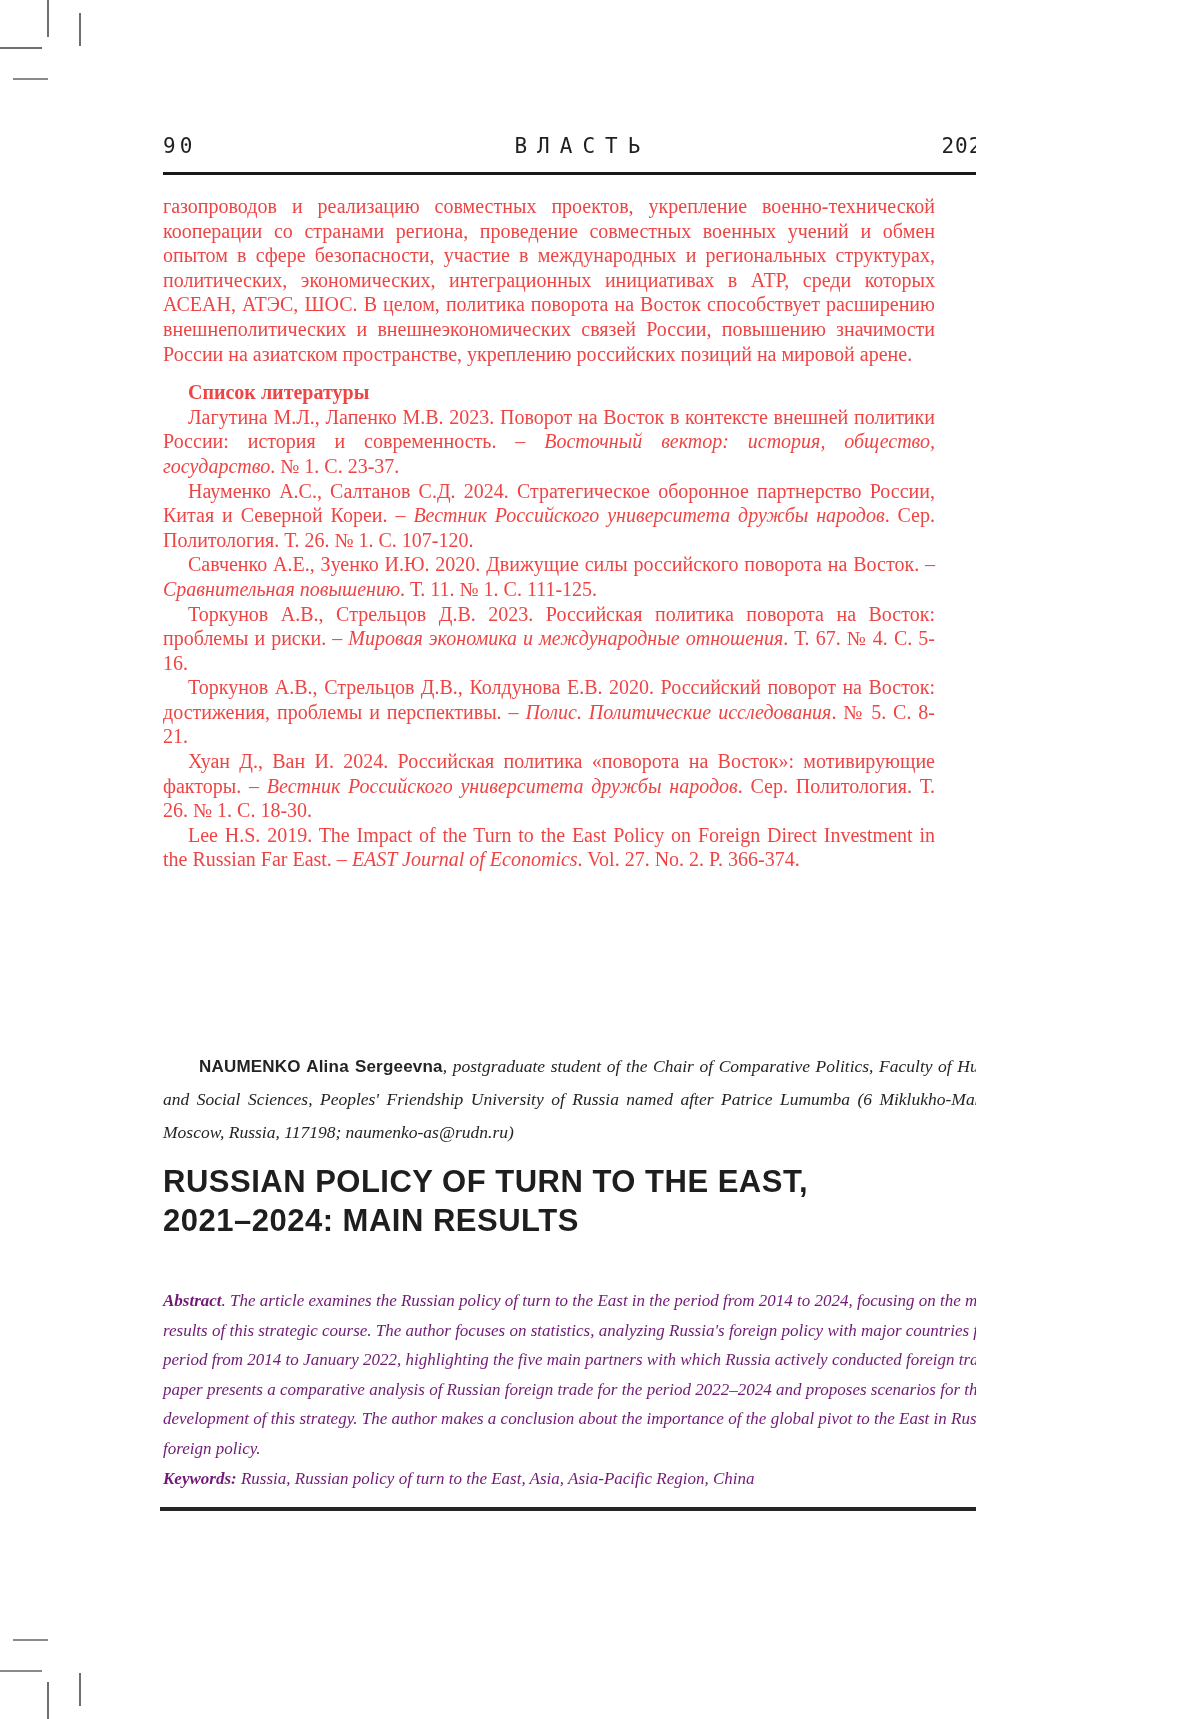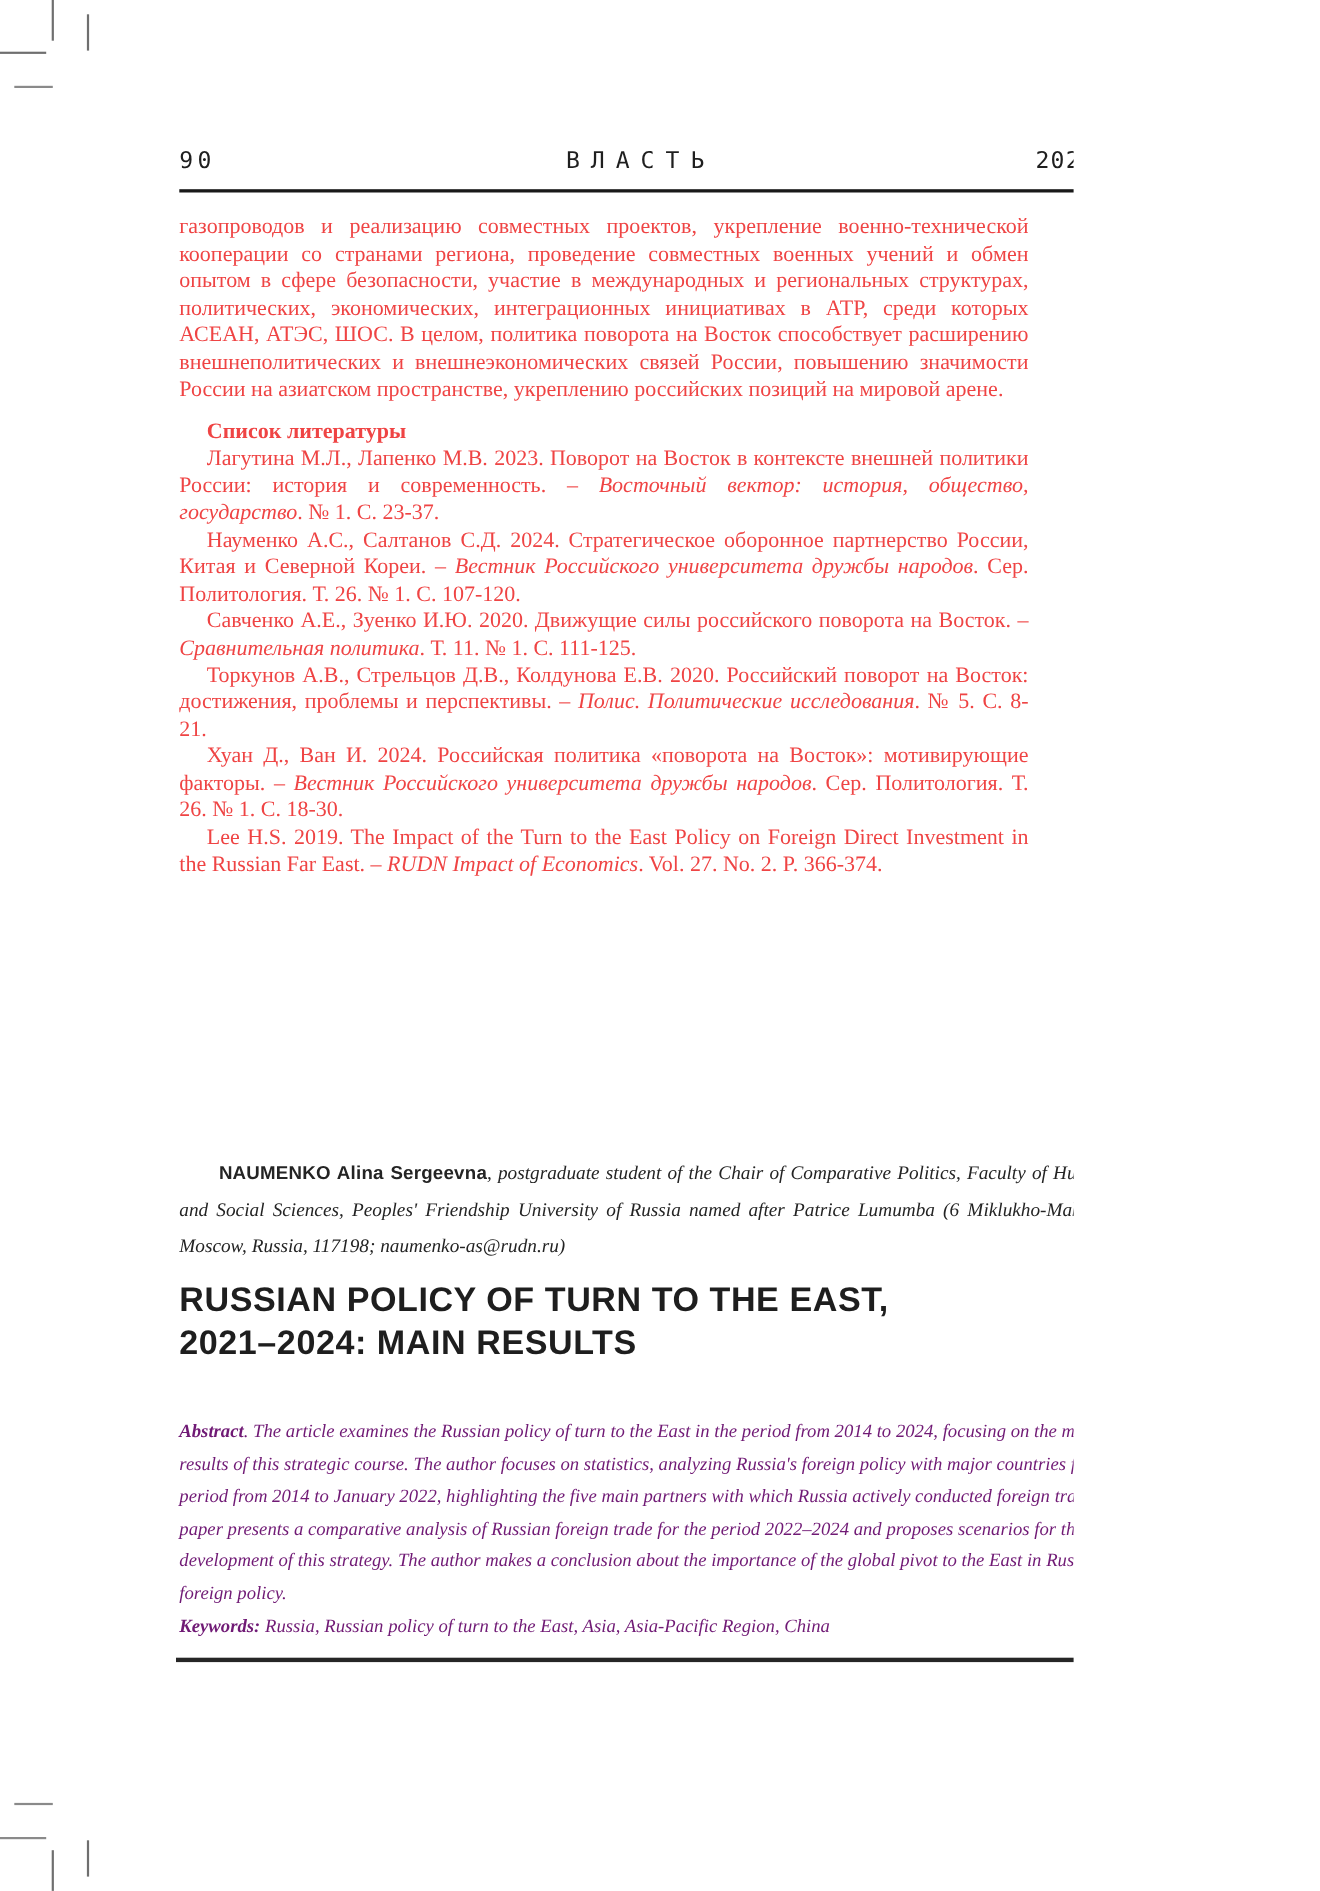--- a/index.html
+++ b/index.html
@@ -101,24 +101,25 @@
     <span class="issue">2025'02</span>
   </header>
   <div class="header-rule"></div>
 
   <section class="body-col">
     <p class="para">газопроводов и реализацию совместных проектов, укрепление военно-технической кооперации со странами региона, проведение совместных военных учений и обмен опытом в сфере безопасности, участие в международных и региональных структурах, политических, экономических, интеграционных инициативах в АТР, среди которых АСЕАН, АТЭС, ШОС. В целом, политика поворота на Восток способствует расширению внешнеполитических и внешнеэкономических связей России, повышению значимости России на азиатском пространстве, укреплению российских позиций на мировой арене.</p>
     <p class="refs-heading">Список литературы</p>
     <div class="refs">
         <p class="ref"><span>Лагутина М.Л., Лапенко М.В. 2023. Поворот на Восток в контексте внешней политики России: история и современность. – </span><span class="seg-i">Восточный вектор: история, общество, государство</span><span>. № 1. С. 23-37.</span></p>
         <p class="ref"><span>Науменко А.С., Салтанов С.Д. 2024. Стратегическое оборонное партнерство России, Китая и Северной Кореи. – </span><span class="seg-i">Вестник Российского университета дружбы народов</span><span>. Сер. Политология. Т. 26. № 1. С. 107-120.</span></p>
-        <p class="ref"><span>Савченко А.Е., Зуенко И.Ю. 2020. Движущие силы российского поворота на Восток. – </span><span class="seg-i">Сравнительная политика</span><span>. Т. 11. № 1. С. 111-125.</span></p>
+        <p class="ref"><span>Савченко А.Е., Зуенко И.Ю. 2020. Движущие силы российского поворота на Восток. – </span><span class="seg-i">Сравнительная повышению</span><span>. Т. 11. № 1. С. 111-125.</span></p>
+        <p class="ref"><span>Торкунов А.В., Стрельцов Д.В. 2023. Российская политика поворота на Восток: проблемы и риски. – </span><span class="seg-i">Мировая экономика и международные отношения</span><span>. Т. 67. № 4. С. 5-16.</span></p>
         <p class="ref"><span>Торкунов А.В., Стрельцов Д.В., Колдунова Е.В. 2020. Российский поворот на Восток: достижения, проблемы и перспективы. – </span><span class="seg-i">Полис. Политические исследования</span><span>. № 5. С. 8-21.</span></p>
         <p class="ref"><span>Хуан Д., Ван И. 2024. Российская политика «поворота на Восток»: мотивирующие факторы. – </span><span class="seg-i">Вестник Российского университета дружбы народов</span><span>. Сер. Политология. Т. 26. № 1. С. 18-30.</span></p>
-        <p class="ref"><span>Lee H.S. 2019. The Impact of the Turn to the East Policy on Foreign Direct Investment in the Russian Far East. – </span><span class="seg-i">RUDN Impact of Economics</span><span>. Vol. 27. No. 2. P. 366-374.</span></p>
+        <p class="ref"><span>Lee H.S. 2019. The Impact of the Turn to the East Policy on Foreign Direct Investment in the Russian Far East. – </span><span class="seg-i">EAST Journal of Economics</span><span>. Vol. 27. No. 2. P. 366-374.</span></p>
       </div>
   </section>
 
   <section class="author-block"><span class="seg-b seg-sans">NAUMENKO Alina Sergeevna</span><span>, postgraduate student of the Chair of Comparative Politics, Faculty of Humanities and Social Sciences, Peoples' Friendship University of Russia named after Patrice Lumumba (6 Miklukho-Maklaya St, Moscow, Russia, 117198; naumenko-as@rudn.ru)</span></section>
 
   <h1 class="en-title">RUSSIAN POLICY OF TURN TO THE EAST,
 2021–2024: MAIN RESULTS</h1>
 
   <section class="meta">
     <p class="abstract"><span class="seg-b">Abstract</span><span>. The article examines the Russian policy of turn to the East in the period from 2014 to 2024, focusing on the main results of this strategic course. The author focuses on statistics, analyzing Russia's foreign policy with major countries for the period from 2014 to January 2022, highlighting the five main partners with which Russia actively conducted foreign trade. The paper presents a comparative analysis of Russian foreign trade for the period 2022–2024 and proposes scenarios for the development of this strategy. The author makes a conclusion about the importance of the global pivot to the East in Russian foreign policy.</span></p>

